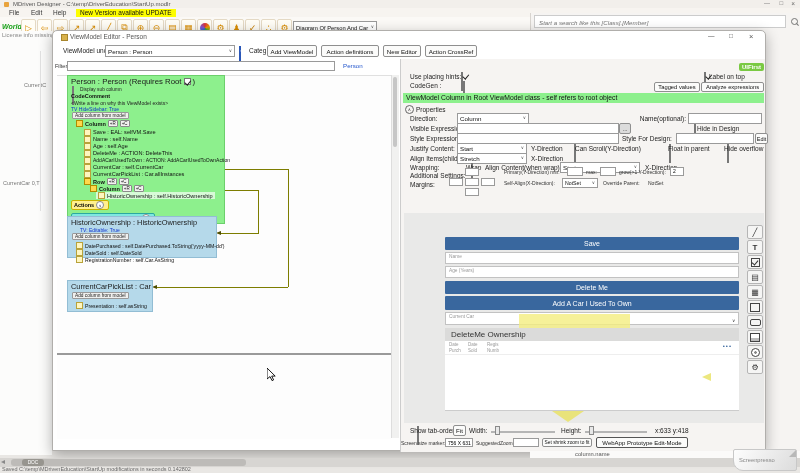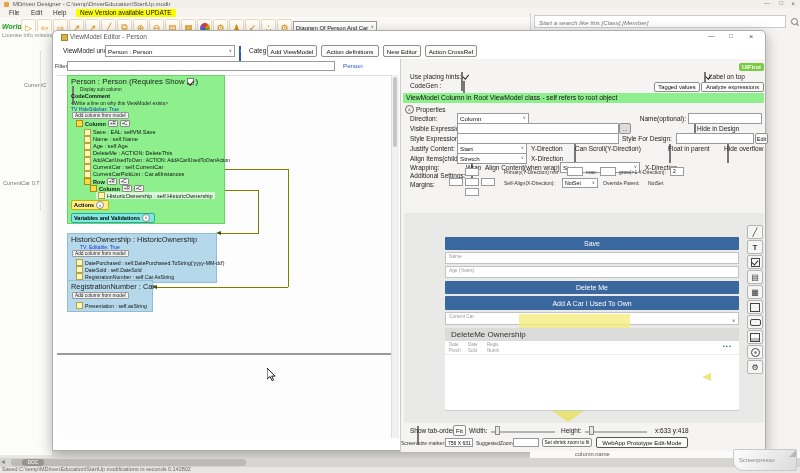--- a/index.html
+++ b/index.html
@@ -143,21 +143,21 @@
       <div class="abs hline" style="left:128px;top:93px;width:103px"></div>
       <div class="abs vline" style="left:231px;top:93px;height:118px"></div>
       <div class="abs hline" style="left:100px;top:211px;width:131px"></div>
       <div class="abs larrow" style="left:95px;top:208.5px"></div>
       <div class="abs" style="left:12px;top:86px;width:1px;height:22px;background:#333"></div>
       <div class="abs" style="left:12px;top:108px;width:9px;height:1px;background:#333"></div>
       <div class="abs" style="left:21px;top:106px;width:0;height:0;border-top:2.5px solid transparent;border-bottom:2.5px solid transparent;border-left:5px solid #000"></div>
 
       <div class="abs gpanel" style="left:10px;top:-1px;width:158px;height:149px">
         <div class="abs ptitle" style="left:3px;top:1px">
-          <span style="font-size:7.8px">Person : Person  (Requires Show</span>
+          <span style="font-size:7.8px">Person : Person  (Requires Root</span>
           <span class="cb on" style="width:5px;height:5px"></span>
           <span style="font-size:7.8px">)</span>
         </div>
         <span class="abs cb" style="left:4px;top:11px;width:5px;height:5px"></span>
         <div class="abs nw" style="left:12px;top:11px;font-size:4.8px;color:#222">Display sub column</div>
         <div class="abs nw" style="left:3px;top:17px;font-size:5.5px;font-weight:bold;color:#111">CodeComment</div>
         <div class="abs nw" style="left:3px;top:23.5px;font-size:5px;color:#222">&lt;Write a line on why this ViewModel exists&gt;</div>
         <div class="abs nw" style="left:3px;top:29.5px;font-size:5px;color:#1133cc">TV HideSidebar: True</div>
         <span class="abs addbtn" style="left:4px;top:35.5px">Add column from model</span>
         <div class="abs trow" style="left:8px;top:44px">
@@ -213,40 +213,40 @@
         <div class="abs" style="left:3px;top:124px;width:38px;height:10px;background:#ffef8e;border:1px solid #c8b400;border-radius:2px;display:flex;align-items:center;gap:2px;padding:0 2px;box-sizing:border-box">
           <span style="font-size:5.5px;font-weight:bold">Actions</span>
           <span style="width:6px;height:6px;border:1px solid #888;border-radius:50%;background:#fff;font-size:4px;display:flex;align-items:center;justify-content:center;color:#333">∨</span>
         </div>
         <div class="abs" style="left:3px;top:136.5px;width:84px;height:10px;background:#7fe8df;border:1px solid #2aa9a0;border-radius:2px;display:flex;align-items:center;gap:2px;padding:0 2px;box-sizing:border-box">
           <span style="font-size:5.5px;font-weight:bold">Variables and Validations</span>
           <span style="width:6px;height:6px;border:1px solid #888;border-radius:50%;background:#fff;font-size:4px;display:flex;align-items:center;justify-content:center;color:#333">∨</span>
         </div>
       </div>
 
-      <div class="abs bpanel" style="left:10px;top:157px;width:150px;height:50px">
+      <div class="abs bpanel" style="left:10px;top:140px;width:150px;height:42px">
         <div class="abs nw" style="left:3px;top:1px;font-size:7.4px;color:#1a1a1a">HistoricOwnership : HistoricOwnership</div>
         <div class="abs nw" style="left:12px;top:10px;font-size:5px;color:#1133cc">TV: Editable: True</div>
         <span class="abs addbtn" style="left:4px;top:16px">Add column from model</span>
         <div class="abs trow" style="left:8px;top:25px;font-size:5.2px">
             <span class="ticon"></span>
             <span>DatePurchased : self.DatePurchased.ToString('yyyy-MM-dd')</span>
           </div>
         <div class="abs trow" style="left:8px;top:32px;font-size:5.2px">
             <span class="ticon"></span>
             <span>DateSold : self.DateSold</span>
           </div>
         <div class="abs trow" style="left:8px;top:39px;font-size:5.2px">
             <span class="ticon"></span>
             <span>RegistrationNumber : self.Car.AsString</span>
           </div>
       </div>
 
       <div class="abs bpanel" style="left:10px;top:204px;width:86px;height:32px">
-        <div class="abs nw" style="left:3px;top:1px;font-size:7.4px;color:#1a1a1a">RegistrationNumber : Car</div>
+        <div class="abs nw" style="left:3px;top:1px;font-size:7.4px;color:#1a1a1a">CurrentCarPickList : Car</div>
         <span class="abs addbtn" style="left:4px;top:11px">Add column from model</span>
         <div class="abs trow" style="left:8px;top:21px;font-size:5.2px">
             <span class="ticon"></span>
             <span>Presentation : self.asString</span>
           </div>
       </div>
 
       <div class="abs" style="left:0;top:277px;width:334px;height:2px;background:#9a9a9a"></div>
       <svg class="abs" style="left:210px;top:292px" width="10" height="14" viewBox="0 0 10 14">
         <polygon points="0,0 0,11 3,8.6 5,12.6 6.6,11.9 4.7,8.1 8.2,8.1" fill="#fff" stroke="#000" stroke-width="0.9"></polygon>

